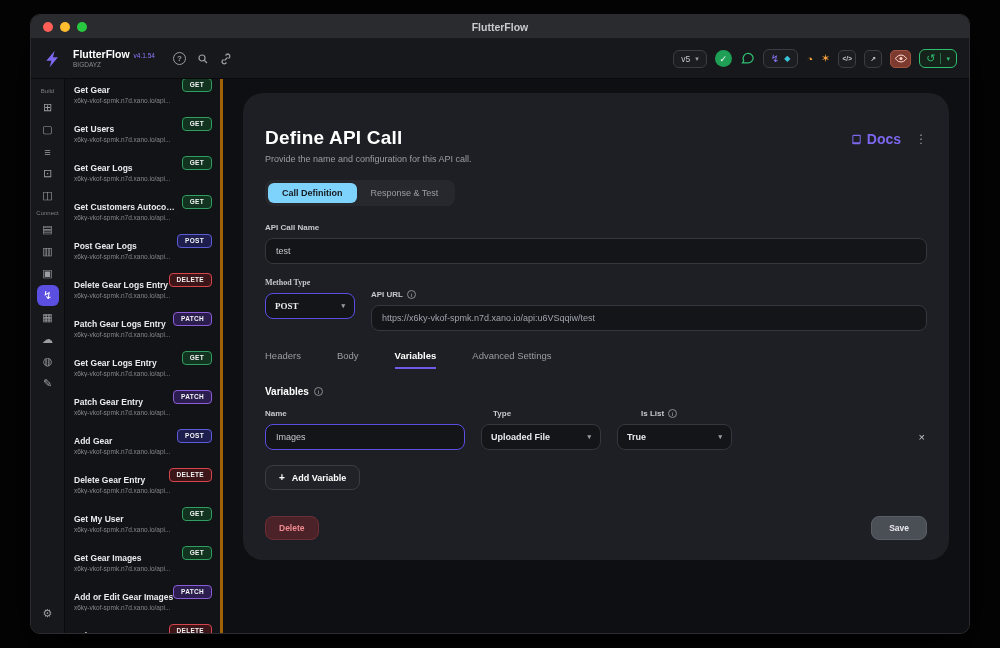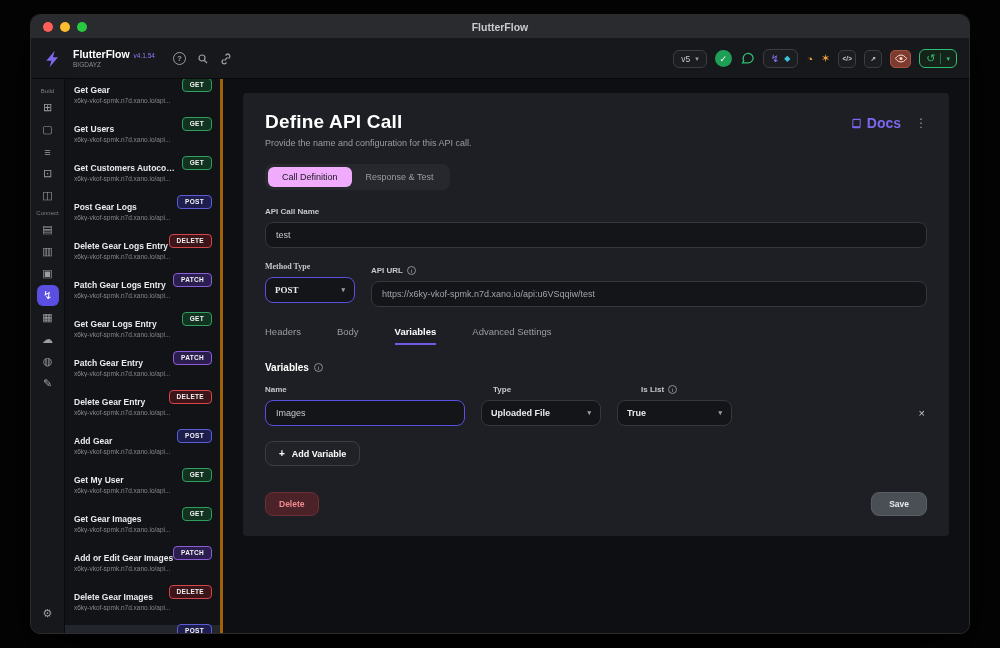--- a/index.html
+++ b/index.html
@@ -57,32 +57,32 @@
   .api-item .nm { color:#e9eaec; font-size:8.5px; font-weight:bold; white-space:nowrap; overflow:hidden; text-overflow:ellipsis; }
   .api-item .url { color:#84878d; font-size:6.5px; margin-top:2px; white-space:nowrap; overflow:hidden; text-overflow:ellipsis; }
   .badge { position:absolute; right:8px; top:50%; transform:translateY(-50%); font-size:6.5px; font-weight:bold; padding:2.5px 7px; border-radius:4px; color:#f2f3f4; letter-spacing:.3px; }
   .badge.get { background:#123320; border:1px solid #2f9e5f; }
   .badge.post { background:#1e1e4e; border:1px solid #5c5cd6; }
   .badge.delete { background:#3c1519; border:1px solid #d6454c; }
   .badge.patch { background:#2b1d4e; border:1px solid #8a5cd6; }
 
   
   .main { flex:1; background:#0e0f12; padding:14px 20px; overflow:hidden; }
-  .card { background:#1d1f24; border-radius:4px; padding:18px 22px 20px; min-height:352px; }
+  .card { background:#1d1f24; border-radius:20px; padding:34px 22px 20px; min-height:352px; }
 
   .card-head { display:flex; align-items:flex-start; }
   .h1 { color:#fff; font-size:19px; font-weight:bold; letter-spacing:.2px; }
   .sub { color:#9a9da3; font-size:9px; margin-top:5px; }
   .head-right { margin-left:auto; display:flex; align-items:center; gap:14px; margin-top:4px; }
   .docs { display:flex; align-items:center; gap:5px; color:#7b68ee; font-size:14px; font-weight:bold; cursor:pointer; }
   .kebab { color:#9a9da3; font-size:12px; cursor:pointer; }
 
   .seg { display:inline-flex; background:#26282d; border-radius:8px; padding:3px; margin-top:16px; }
   .seg-btn { padding:5px 14px; font-size:9px; color:#9a9da3; border-radius:6px; cursor:pointer; }
-  .seg-btn.active { background:#f0abfc; color:#17181b; font-weight:normal; }
+  .seg-btn.active { background:#7dd3fc; color:#17181b; font-weight:bold; }
 
   .field-label { font-size:8px; color:#c6c8cd; font-weight:bold; margin:17px 0 6px; display:flex; align-items:center; gap:4px; }
   .info { width:9px; height:9px; border:1px solid #8a8d93; border-radius:50%; color:#8a8d93; font-size:5.5px; display:inline-flex; align-items:center; justify-content:center; font-style:normal; }
   .text-input { width:100%; height:26px; background:#141519; border:1px solid #34373d; border-radius:8px; color:#c6c8cd;
                 font-size:9px; padding:0 10px; font-family:"Liberation Sans", sans-serif; outline:none; }
   .text-input.dim { color:#9fa3ab; }
   .text-input.focused { border:1.5px solid #5a4fe0; }
 
   .form-row { display:flex; gap:16px; margin-top:4px; }
   .col-method { width:90px; flex:0 0 auto;font-family:Liberation Serif, serif; }
@@ -219,20 +219,25 @@
     <div class="url">x6ky-vkof-spmk.n7d.xano.io/api...</div>
     <span class="badge get">GET</span>
   </div>
 
   <div class="api-item">
     <div class="nm">Get Users</div>
     <div class="url">x6ky-vkof-spmk.n7d.xano.io/api...</div>
     <span class="badge get">GET</span>
   </div>
 
+  <div class="api-item">
+    <div class="nm">Get Gear Logs</div>
+    <div class="url">x6ky-vkof-spmk.n7d.xano.io/api...</div>
+    <span class="badge get">GET</span>
+  </div>
 
   <div class="api-item">
     <div class="nm">Get Customers Autocomplete</div>
     <div class="url">x6ky-vkof-spmk.n7d.xano.io/api...</div>
     <span class="badge get">GET</span>
   </div>
 
   <div class="api-item">
     <div class="nm">Post Gear Logs</div>
     <div class="url">x6ky-vkof-spmk.n7d.xano.io/api...</div>
@@ -257,29 +262,29 @@
     <span class="badge get">GET</span>
   </div>
 
   <div class="api-item">
     <div class="nm">Patch Gear Entry</div>
     <div class="url">x6ky-vkof-spmk.n7d.xano.io/api...</div>
     <span class="badge patch">PATCH</span>
   </div>
 
   <div class="api-item">
+    <div class="nm">Add Gear</div>
+    <div class="url">x6ky-vkof-spmk.n7d.xano.io/api...</div>
+    <span class="badge post">POST</span>
+  </div>
+
+  <div class="api-item">
     <div class="nm">Delete Gear Entry</div>
     <div class="url">x6ky-vkof-spmk.n7d.xano.io/api...</div>
     <span class="badge delete">DELETE</span>
-  </div>
-
-  <div class="api-item">
-    <div class="nm">Add Gear</div>
-    <div class="url">x6ky-vkof-spmk.n7d.xano.io/api...</div>
-    <span class="badge post">POST</span>
   </div>
 
   <div class="api-item">
     <div class="nm">Get My User</div>
     <div class="url">x6ky-vkof-spmk.n7d.xano.io/api...</div>
     <span class="badge get">GET</span>
   </div>
 
   <div class="api-item">
     <div class="nm">Get Gear Images</div>
@@ -340,21 +345,21 @@
             <div class="col-method">
               <div class="field-label" style="margin-top:0;">
                 <span>Method Type</span>
               </div>
               <div class="select purple">
                 <span>POST</span>
                 <span class="chev">▾</span>
               </div>
             </div>
             <div class="col-url">
-              <div class="field-label" style="margin-top:4px;">
+              <div class="field-label" style="margin-top:12px;">
                 <span>API URL</span>
                 <i class="info">i</i>
               </div>
               <input class="text-input dim" readonly="" value="https://x6ky-vkof-spmk.n7d.xano.io/api:u6VSqqiw/test" style="">
             </div>
           </div>
 
           <div class="subtabs">
             <div class="subtab">Headers</div>
             <div class="subtab">Body</div>

